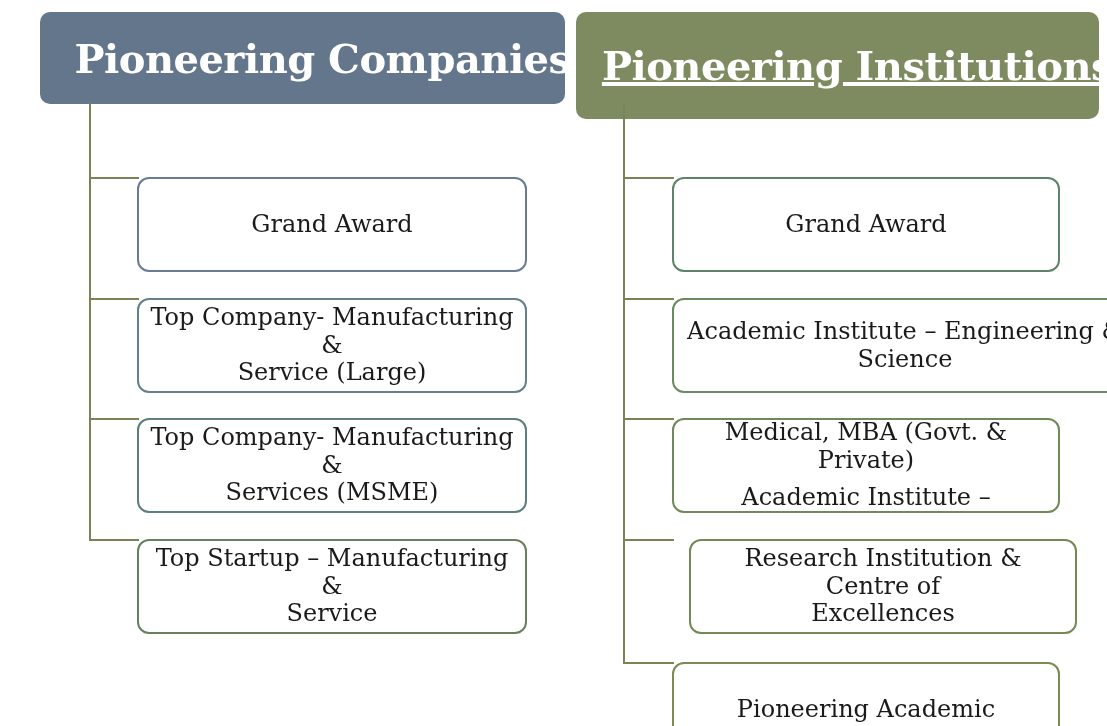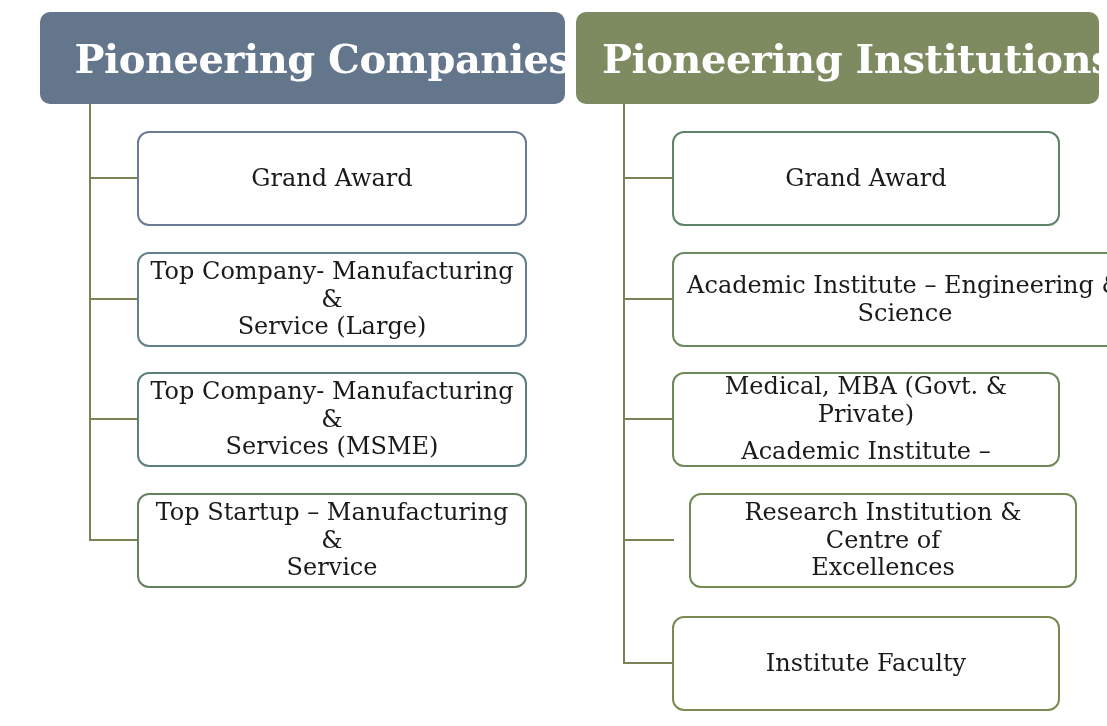--- a/index.html
+++ b/index.html
@@ -33,20 +33,21 @@
     border-radius: 12px;
     box-sizing: border-box;
     display: flex;
     flex-direction: column;
     align-items: center;
     justify-content: center;
     text-align: center;
     font-size: 24px;
     line-height: 1.14;
     padding: 6px 10px;
+    margin-top: 46px;
   }
   .para { white-space: pre-line; }
   .para + .para { margin-top: 10px; }
 </style>
 </head>
 <body>
 
 <div class="canvas" style="background: rgb(255, 255, 255); color: rgb(26, 26, 26);">
 
   <section class="col">
@@ -69,21 +70,21 @@
 Services (MSME)</div>
       </div>
       <div class="stub" style="left: 89px; top: 539px; width: 50px; background: rgb(122, 130, 86);"></div>
       <div class="award-box" style="left: 137px; top: 493px; width: 390px; height: 95px; border-color: rgb(103, 129, 95); align-items: center;">
         <div class="para">Top Startup – Manufacturing &amp;
 Service</div>
       </div>
     </section>
 
   <section class="col">
-    <div class="header" style="left: 576px; top: 12px; width: 483px; height: 92px; background: rgb(126, 138, 95); color: rgb(255, 255, 255);">
+    <div class="header" style="left: 576px; top: 12px; width: 483px; height: 107px; background: rgb(126, 138, 95); color: rgb(255, 255, 255); text-decoration: underline;">
       <span class="header-text">Pioneering Institutions</span>
     </div>
   <div class="vline" style="left: 623px; top: 103px; height: 561px; background: rgb(122, 130, 86);"></div>
       <div class="stub" style="left: 623px; top: 177px; width: 51px; background: rgb(122, 130, 86);"></div>
       <div class="award-box" style="left: 672px; top: 131px; width: 388px; height: 95px; border-color: rgb(93, 131, 104);">
         <div class="para">Grand Award</div>
       </div>
       <div class="stub" style="left: 623px; top: 298px; width: 51px; background: rgb(122, 130, 86);"></div>
       <div class="award-box" style="left: 672px; top: 252px; width: 466px; height: 95px; border-color: rgb(106, 138, 95);">
         <div class="para">Academic Institute – Engineering &amp;
@@ -94,17 +95,17 @@
         <div class="para">Medical, MBA (Govt. &amp; Private)</div>
         <div class="para">Academic Institute –</div>
       </div>
       <div class="stub" style="left: 623px; top: 539px; width: 51px; background: rgb(122, 130, 86);"></div>
       <div class="award-box" style="left: 689px; top: 493px; width: 388px; height: 95px; border-color: rgb(116, 138, 84);">
         <div class="para">Research Institution &amp; Centre of
 Excellences</div>
       </div>
       <div class="stub" style="left: 623px; top: 662px; width: 51px; background: rgb(122, 130, 86);"></div>
       <div class="award-box" style="left: 672px; top: 616px; width: 388px; height: 95px; border-color: rgb(123, 138, 81);">
-        <div class="para">Institute Faculty</div>
+        <div class="para">Pioneering Academic</div>
       </div>
     </section>
 
 </div>
 
 </body></html>

